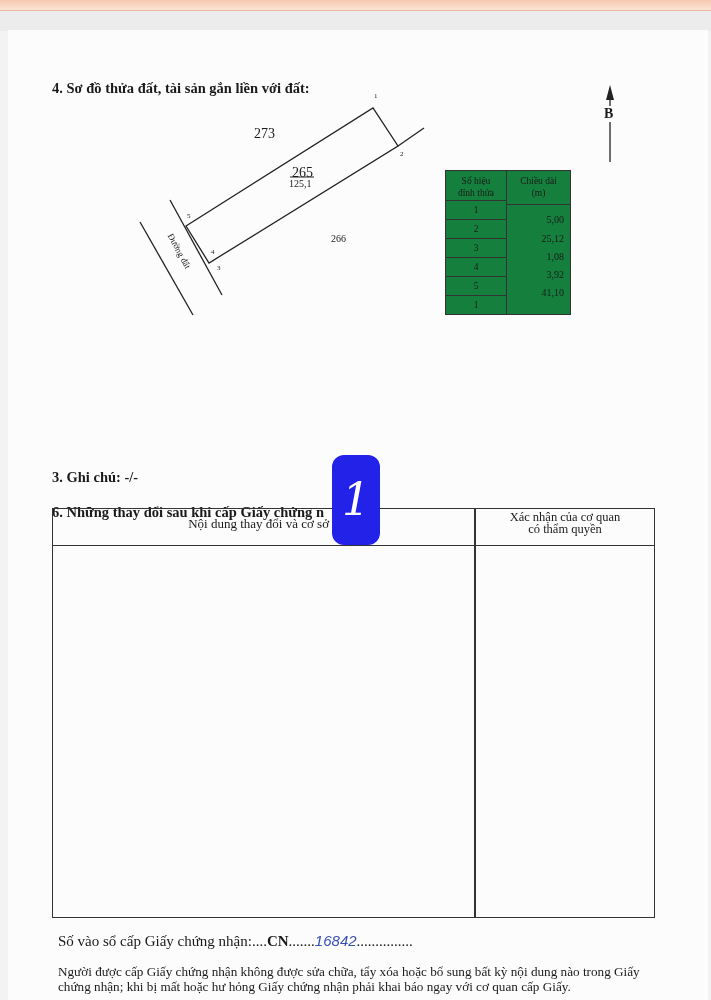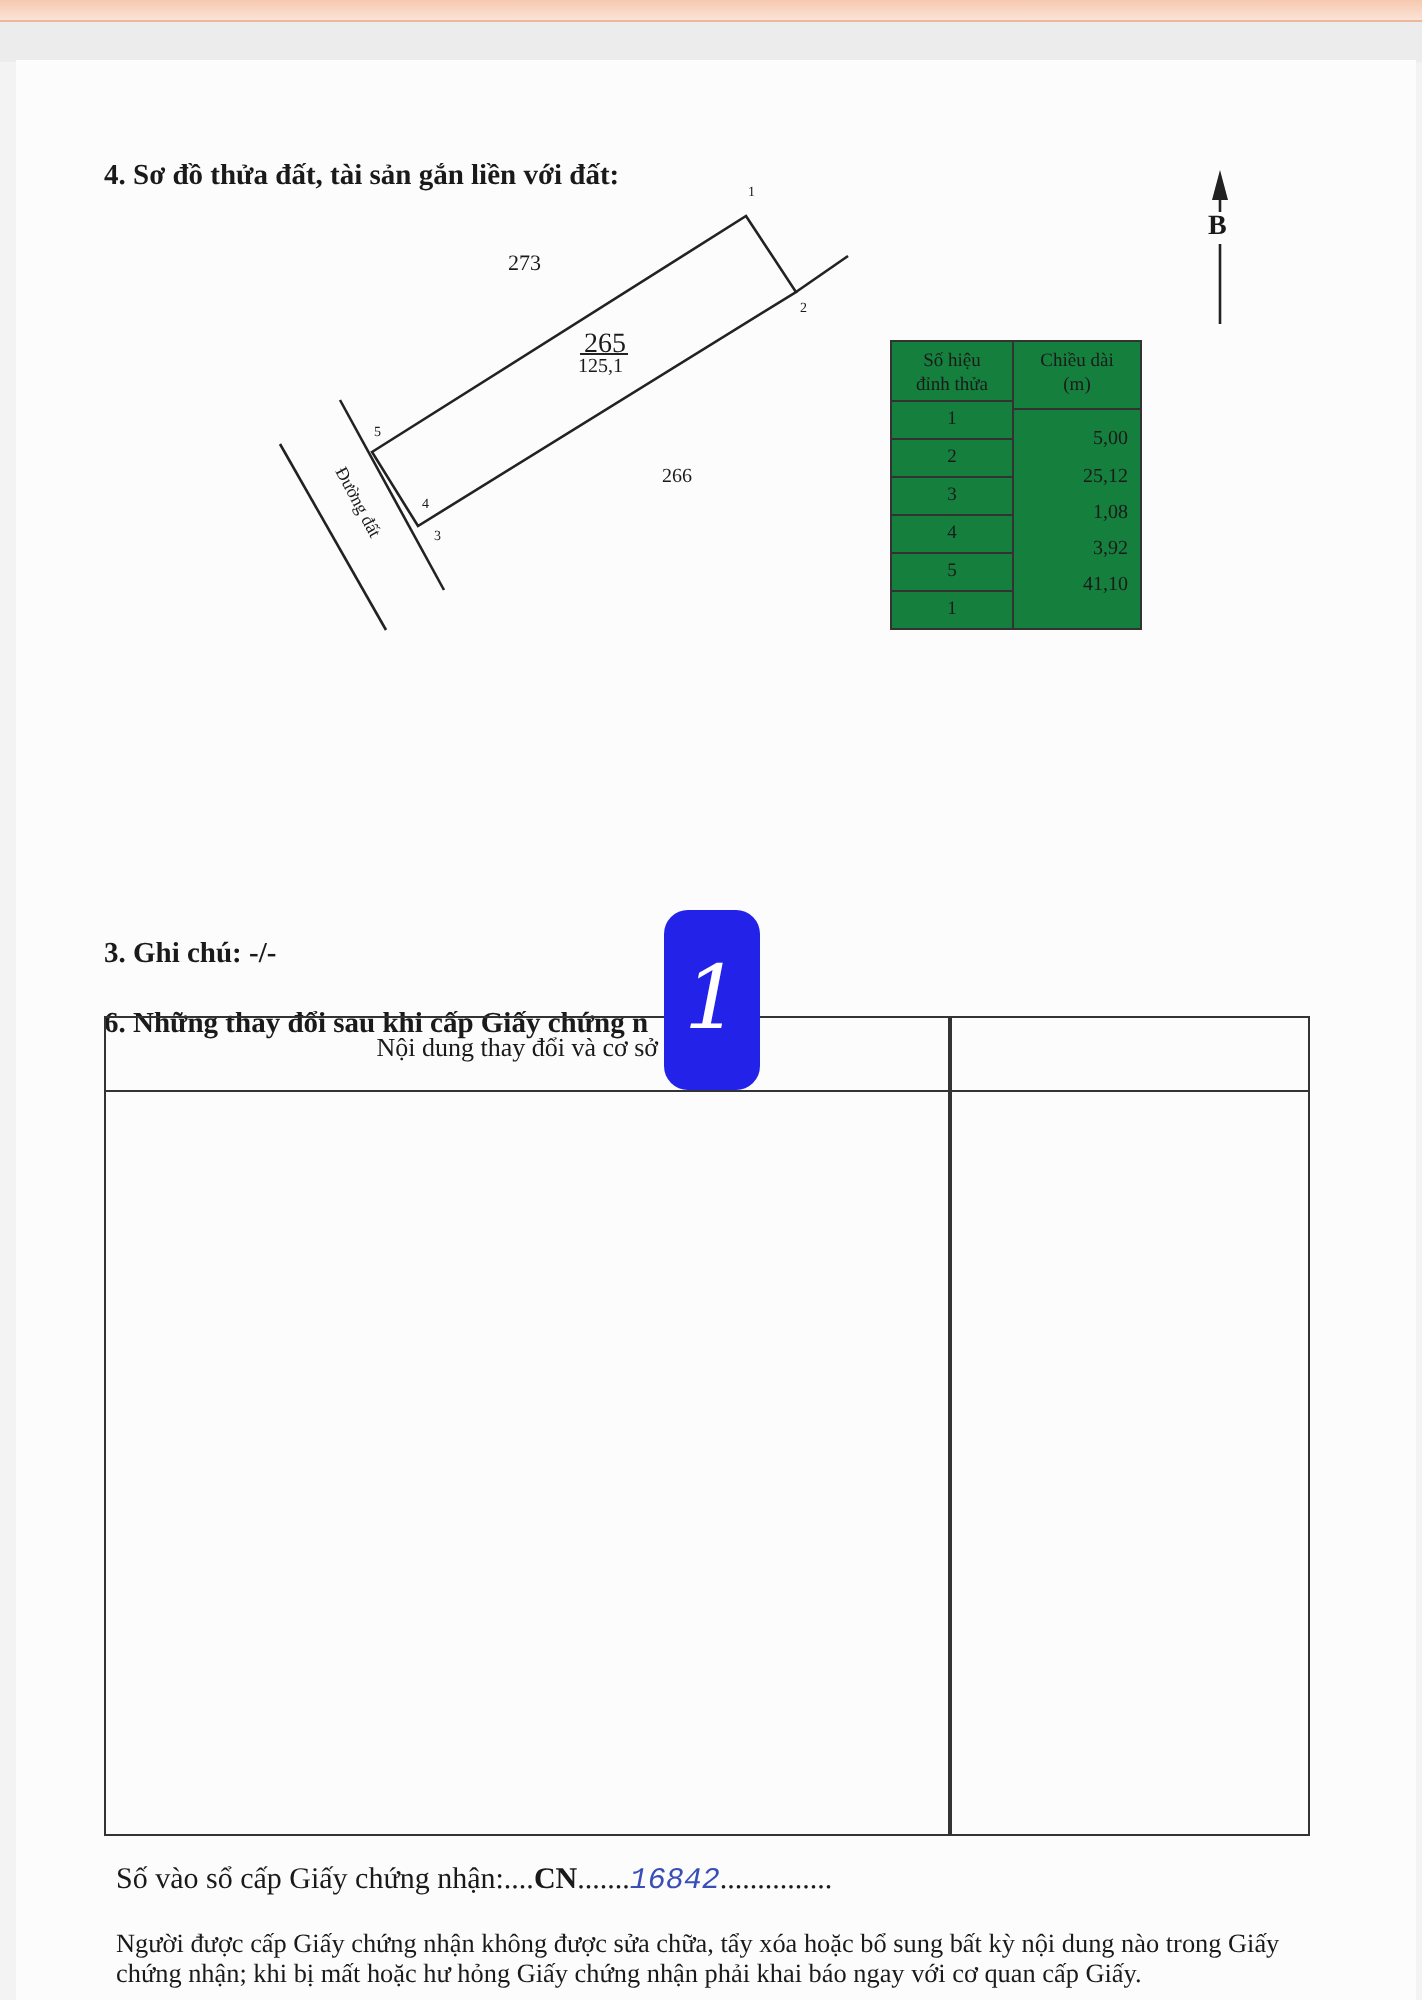--- a/index.html
+++ b/index.html
@@ -40,21 +40,21 @@
   .ct-h1 { position: absolute; left: 0; top: 0; width: 421px; text-align: center; font-size: 13px; line-height: 30px; }
   .ct-h2 { position: absolute; left: 423px; top: 2px; width: 178px; text-align: center; font-size: 12.5px; line-height: 12px; }
   .badge {
     position: absolute; left: 332px; top: 455px; width: 48px; height: 90px;
     background: #2222e8; border-radius: 12px;
     color: #fff; font-family: "DejaVu Serif", serif; font-style: italic;
     font-size: 44px; line-height: 90px; text-align: center;
   }
   .reg-line { position: absolute; left: 58px; top: 932px; font-size: 15px; white-space: nowrap; }
   .reg-line .cn { font-weight: bold; }
-  .reg-line .num { font-family: Liberation Mono, monospace; font-style: italic; color: #3a4fb5; font-size: 15px; }
+  .reg-line .num { font-family: Liberation Sans, sans-serif; font-style: italic; color: #3a4fb5; font-size: 15px; }
   .notice { position: absolute; left: 58px; top: 964px; width: 600px; font-size: 13.2px; line-height: 15px; }
 </style>
 </head>
 <body>
 
 <div class="top-band"></div>
 <div class="top-gap"></div>
 <div class="page"></div>
 
 <div class="heading" style="left:52px; top:60px;">4. Sơ đồ thửa đất, tài sản gắn liền với đất:</div>
@@ -67,21 +67,21 @@
   <line x1="170" y1="200" x2="222" y2="295" stroke="#222" stroke-width="1.3"></line>
   <line x1="140" y1="222" x2="193" y2="315" stroke="#222" stroke-width="1.3"></line>
 
   <line x1="290" y1="177" x2="314" y2="177" stroke="#222" stroke-width="1"></line>
 
   <line x1="610" y1="92" x2="610" y2="162" stroke="#222" stroke-width="1.3"></line>
   <polygon points="606,100 610,85 614,100" fill="#222"></polygon>
 </svg>
 
 <div>
-  <span style="position:absolute;left:254px;top:126px;font-size:11px;">273</span>
+  <span style="position:absolute;left:254px;top:126px;font-size:14px;">273</span>
   <span style="position:absolute;left:292px;top:165px;font-size:14px;">265</span>
   <span style="position:absolute;left:289px;top:178px;font-size:10px;">125,1</span>
   <span style="position:absolute;left:331px;top:233px;font-size:10px;">266</span>
   <span style="position:absolute;left:374px;top:92px;font-size:7px;">1</span>
   <span style="position:absolute;left:400px;top:150px;font-size:7px;">2</span>
   <span style="position:absolute;left:217px;top:264px;font-size:7px;">3</span>
   <span style="position:absolute;left:211px;top:248px;font-size:7px;">4</span>
   <span style="position:absolute;left:187px;top:212px;font-size:7px;">5</span>
   <span style="position:absolute;left:160px;top:246px;font-size:9px;transform:rotate(62deg);white-space:nowrap;">Đường đất</span>
   <span style="position:absolute;left:604px;top:106px;font-size:14px;font-weight:bold;background:#fcfcfc;">B</span>
@@ -115,20 +115,24 @@
   </div>
 </div>
 
 <div class="heading" style="left:52px; top:449px;">3. Ghi chú: -/-</div>
 <div class="heading" style="left:52px; top:484px;">6. Những thay đổi sau khi cấp Giấy chứng n</div>
 
 <div class="changes-table">
   <div class="ct-head"></div>
   <div class="ct-divider"></div>
   <div class="ct-h1">Nội dung thay đổi và cơ sở p</div>
+  <div class="ct-h2">
+    <div>Xác nhận của cơ quan</div>
+    <div>có thẩm quyền</div>
+  </div>
 </div>
 
 <div class="badge">1</div>
 
 <div class="reg-line">
   <span>Số vào sổ cấp Giấy chứng nhận:....</span><span class="cn">CN</span><span>.......</span><span class="num">16842</span><span>...............</span>
 </div>
 
 <div class="notice">Người được cấp Giấy chứng nhận không được sửa chữa, tẩy xóa hoặc bổ sung bất kỳ nội dung nào trong Giấy chứng nhận; khi bị mất hoặc hư hỏng Giấy chứng nhận phải khai báo ngay với cơ quan cấp Giấy.</div>
 

